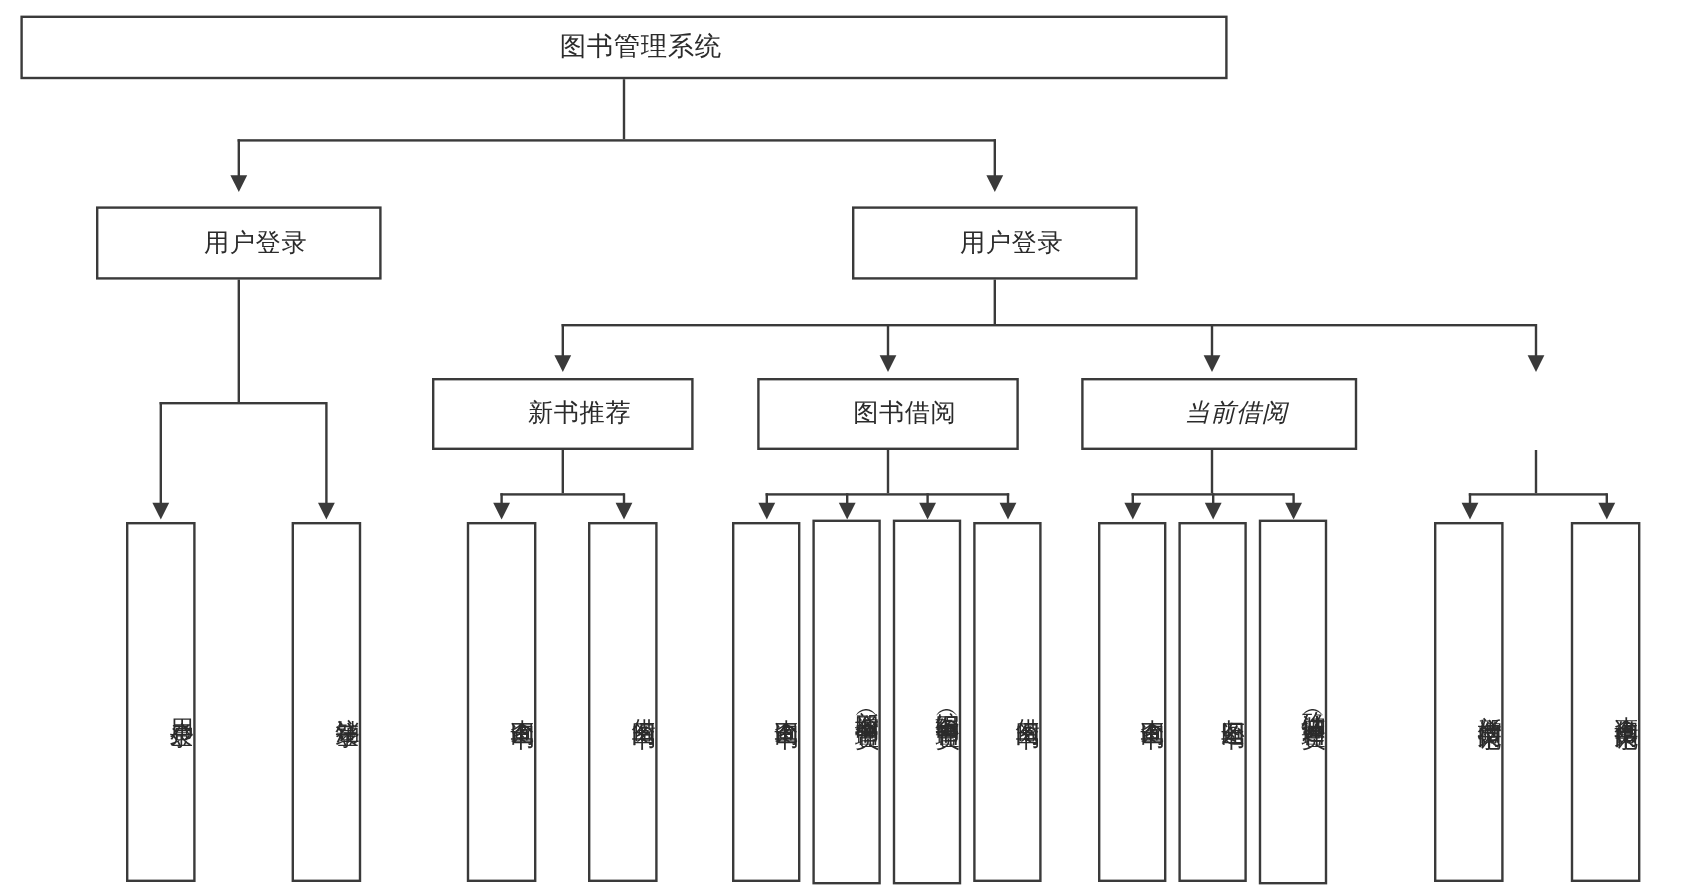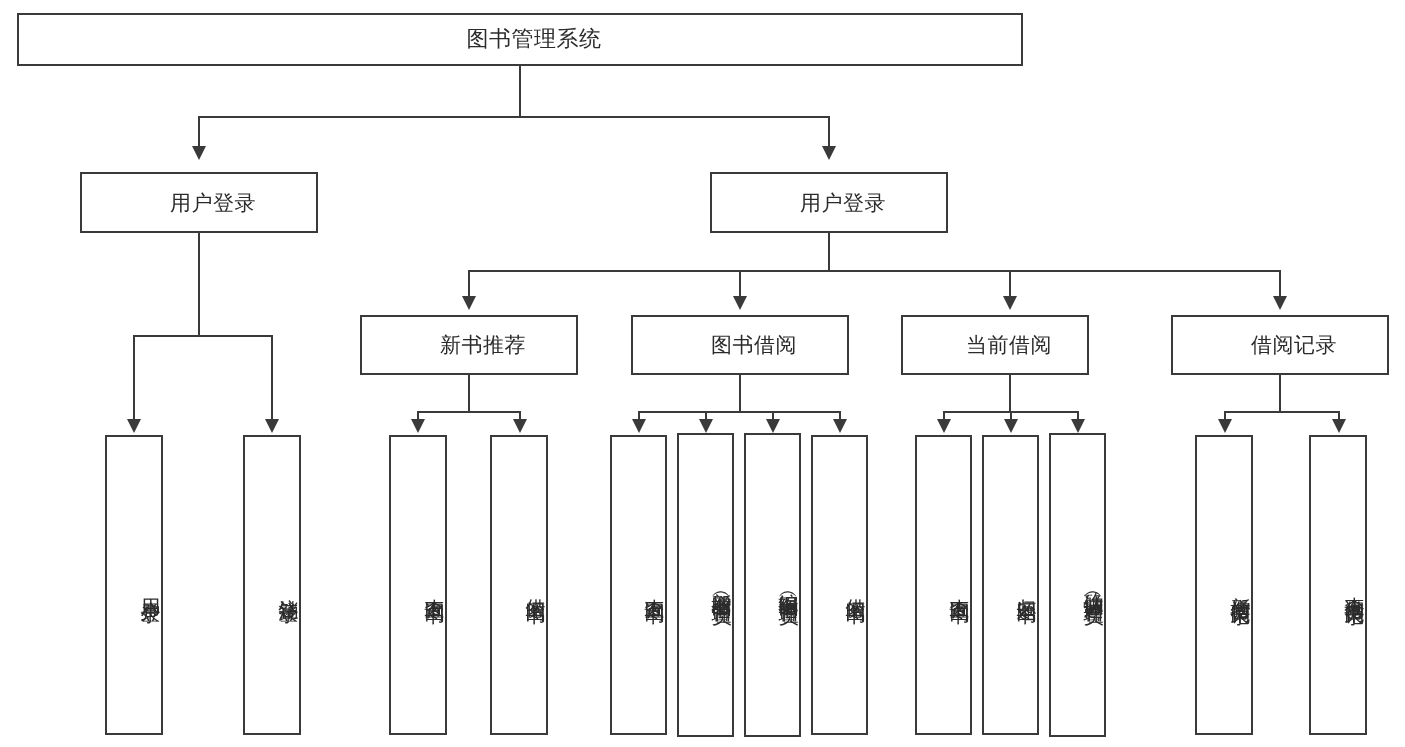--- a/index.html
+++ b/index.html
@@ -120,23 +120,22 @@
   <div class="ln vline" style="left:1009px; top:270px; height:28px;"></div>
   <div class="arrow" style="left:1003px; top:296px;"></div>
 
   <div class="ln vline" style="left:1279px; top:270px; height:28px;"></div>
   <div class="arrow" style="left:1273px; top:296px;"></div>
 
   <div class="node node-h" style="left:631px; top:315px; width:218px; height:60px;">图书借阅</div>
 
   <div class="node node-h" style="left:360px; top:315px; width:218px; height:60px;">新书推荐</div>
 
-  <div class="node node-h" style="left:901px; top:315px; width:188px; height:60px;">当前借阅</div>
+  <div class="node node-h" style="left:901px; top:315px; width:230px; height:60px;font-style:italic;">当前借阅</div>
 
-  <div class="node node-h" style="left:1171px; top:315px; width:218px; height:60px;">借阅记录</div>
 
   <div class="ln vline" style="left:468px; top:375px; height:36px;"></div>
   <div class="ln hline" style="left:417px; top:411px; width:103px;"></div>
   <div class="ln vline" style="left:417px; top:411px; height:10px;"></div>
   <div class="arrow" style="left:411px; top:419px;"></div>
   <div class="ln vline" style="left:519px; top:411px; height:10px;"></div>
   <div class="arrow" style="left:513px; top:419px;"></div>
 
   <div class="ln vline" style="left:739px; top:375px; height:36px;"></div>
   <div class="ln hline" style="left:638px; top:411px; width:203px;"></div>

